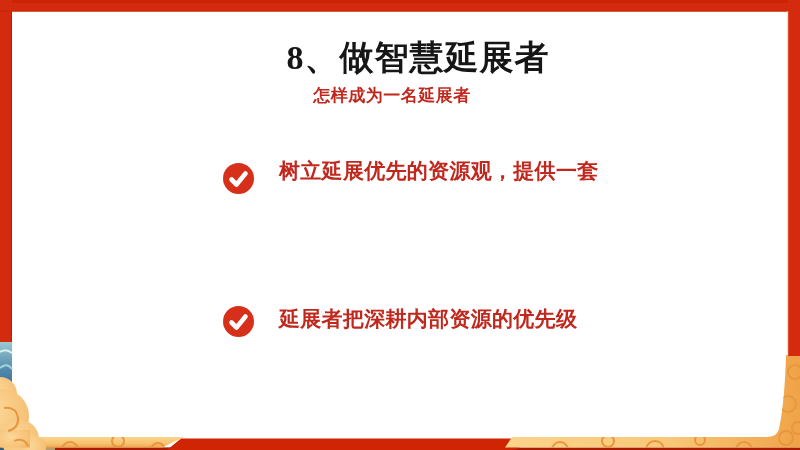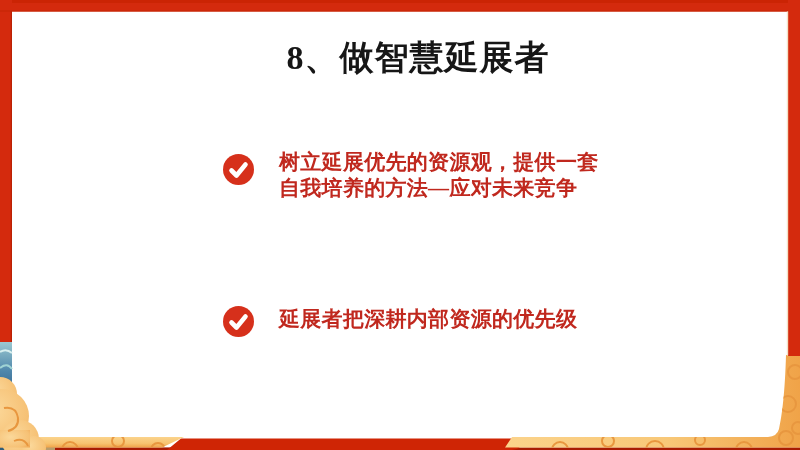--- a/index.html
+++ b/index.html
@@ -14,21 +14,21 @@
     letter-spacing:1px;margin:18px;
   }
   .subtitle{
     position:absolute;top:84px;left:0;width:784px;text-align:center;
     font-size:17px;line-height:24px;font-weight:bold;color:#c0281e;
     letter-spacing:0.5px;
   }
   .bullet{
     position:absolute;left:223px;display:flex;align-items:flex-start;gap:25px;
   }
-  .bullet-1{top:149px;}
+  .bullet-1{top:158px;}
   .bullet-2{top:301px;align-items:center;}
   .check{flex:0 0 31px;width:31px;height:31px;margin-top:5px;}
   .bullet-text{
     font-size:21px;line-height:26px;font-weight:bold;color:#c0281e;
     letter-spacing:0.3px;white-space:nowrap;
   }
 </style>
 </head>
 <body>
 
@@ -123,29 +123,29 @@
       <rect x="0" y="0" width="12" height="342" fill="#d42a0d"></rect>
       <rect x="10.8" y="11" width="1.2" height="331" fill="#bb2104"></rect>
       <rect x="0" y="10.5" width="800" height="1" fill="#c32405"></rect>
       <rect x="788" y="0" width="12" height="356" fill="#d42a0d"></rect>
       <rect x="786.8" y="11.5" width="1.4" height="344" fill="#f2e2c8"></rect>
     </g>
   </svg>
 
   <h1 class="title">8、做智慧延展者</h1>
 
+  <div class="subtitle">怎样成为一名延展者</div>
 
   <div class="bullet bullet-1">
     <svg class="check" viewBox="0 0 31 31" aria-hidden="true">
       <circle cx="15.5" cy="15.5" r="15.5" fill="#d6301b"></circle>
       <polyline points="8.5,16.5 13.5,21.5 22.5,10.5" fill="none" stroke="#ffffff" stroke-width="4.6" stroke-linecap="round" stroke-linejoin="round"></polyline>
     </svg>
     <div class="bullet-text">
       <div>树立延展优先的资源观，提供一套</div>
-      <div>自我培养的方法—应对未来竞争</div>
     </div>
   </div>
 
   <div class="bullet bullet-2">
     <svg class="check" viewBox="0 0 31 31" aria-hidden="true">
       <circle cx="15.5" cy="15.5" r="15.5" fill="#d6301b"></circle>
       <polyline points="8.5,16.5 13.5,21.5 22.5,10.5" fill="none" stroke="#ffffff" stroke-width="4.6" stroke-linecap="round" stroke-linejoin="round"></polyline>
     </svg>
     <div class="bullet-text">
       <div>延展者把深耕内部资源的优先级</div>

